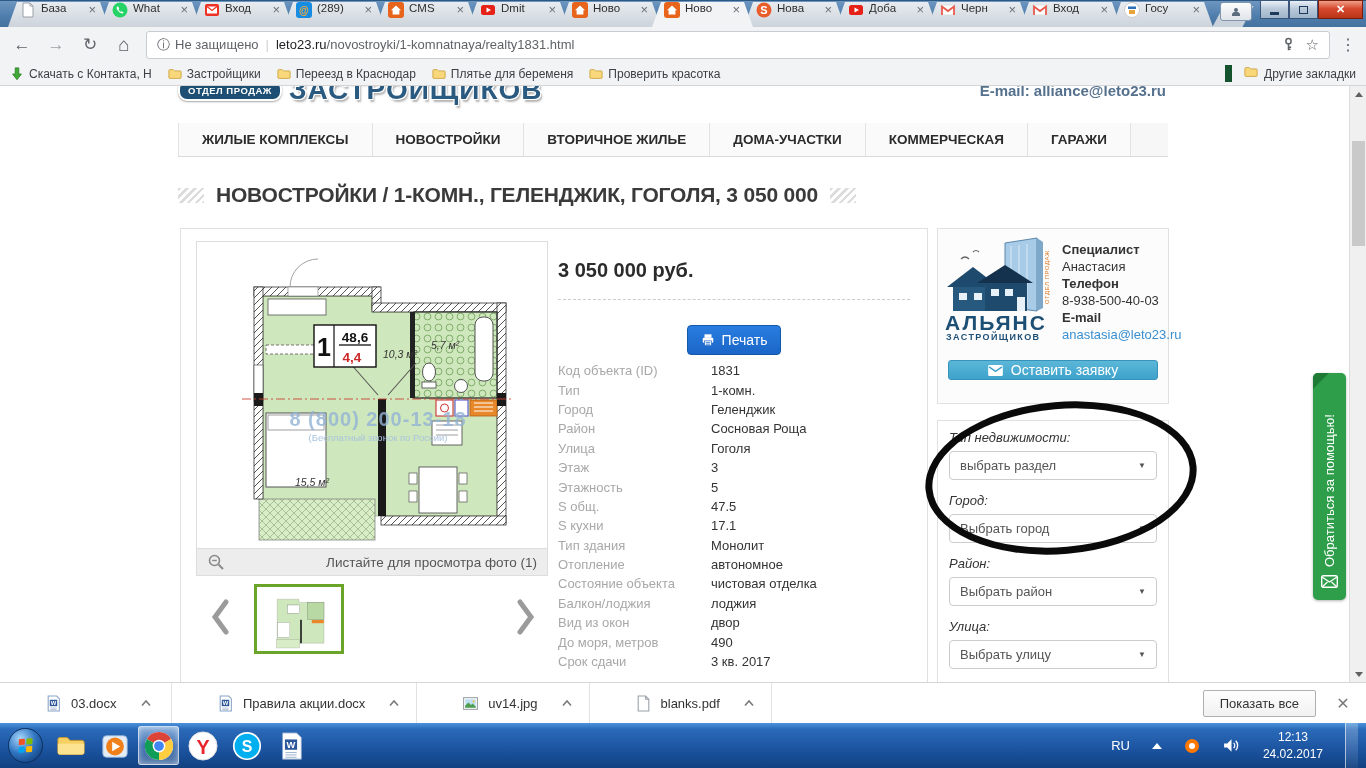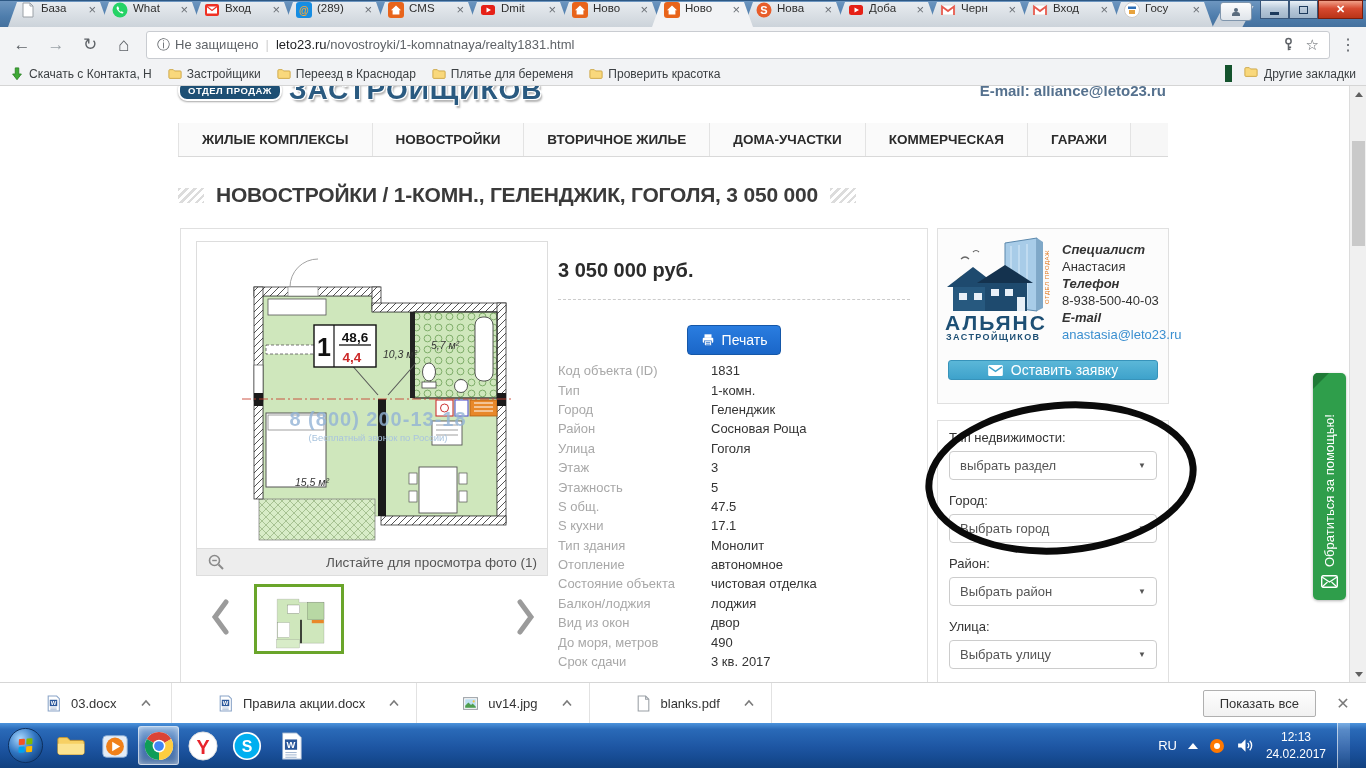--- a/index.html
+++ b/index.html
@@ -96,29 +96,29 @@
   .details { position:absolute; left:377px; top:132px; width:360px; }
   .drow { display:flex; height:19.4px; align-items:center; font-size:13px; }
   .dl { width:153px; color:#a8a8a8; white-space:nowrap; }
   .dv { color:#333; }
   .cb { display:inline-flex; width:13px; height:13px; border:1px solid #b5b5b5; border-radius:2px; background:#f2f2f2;
     color:#8a8a8a; font-size:10px; align-items:center; justify-content:center; }
 
   .sidebar-card1 { position:absolute; left:937px; top:142px; width:232px; height:176px; border:1px solid #e0e0e0; background:#fcfcfc; }
   .spec-logo { position:absolute; left:5px; top:8px; }
   .spec-text { position:absolute; left:124px; top:12px; font-size:13px; line-height:17px; color:#333; }
-  .spec-text .b { font-weight:bold;font-style:italic; }
+  .spec-text .b { font-weight:bold; }
   .spec-text .link { color:#3a8fd0; }
   .request-btn { position:absolute; left:948px; top:274px; width:210px; height:20px; border-radius:3px;
     background:linear-gradient(#5bb7d8,#3ea2cb); border:1px solid #3793ba; color:#fff; font-size:14px;
     display:flex; align-items:center; justify-content:center; gap:8px; z-index:2; }
   .request-btn svg { width:15px; height:11px; }
 
   .sidebar-card2 { position:absolute; left:937px; top:334px; width:232px; height:300px; border:1px solid #e0e0e0; background:#fff; padding:0 11px; }
-  .flabel { margin:13px 0 6px; font-size:13px; color:#333; }
+  .flabel { margin:13px 0 6px; font-size:13px; color:#333;font-style:italic; }
   .fgroup:first-child .flabel { margin-top:9px; }
   .fselect { height:29px; border:1px solid #ccc; border-radius:4px; background:#fff; display:flex; align-items:center;
     padding:0 10px; font-size:13px; color:#555; }
   .fselect .caret { margin-left:auto; font-size:8px; color:#555; }
 
   .ellipse { position:absolute; left:925px; top:316px; width:272px; height:152px; border:7px solid #0a0a0a;
     border-radius:50%; transform:rotate(-5deg); z-index:6; pointer-events:none; }
 
   .help-tab { position:absolute; left:1313px; top:287px; width:33px; height:227px; background:#2f9e4b;
     border-radius:5px; z-index:4; display:flex; flex-direction:column; align-items:center; box-shadow:0 1px 3px rgba(0,0,0,.3); }
@@ -150,21 +150,21 @@
   
   .taskbar { position:absolute; left:0; top:723px; width:1366px; height:45px;
     background:linear-gradient(180deg,#4c93dc 0%,#2a6ab8 14%,#1d55a2 55%,#164b92 78%,#12417f 100%);
     display:flex; align-items:center; padding-left:3px; gap:3px; }
   .orb { width:44px; height:42px; display:flex; align-items:center; justify-content:center; }
   .orb svg { width:39px; height:39px; display:block; }
   .tapp { width:41px; height:39px; border-radius:3px; display:flex; align-items:center; justify-content:center; border:1px solid transparent; }
   .tapp svg { width:30px; height:30px; display:block; }
   .tapp.active { background:linear-gradient(rgba(255,255,255,.45),rgba(255,255,255,.15) 50%,rgba(255,255,255,.28));
     border:1px solid rgba(255,255,255,.65); box-shadow:inset 0 0 6px rgba(255,255,255,.5); }
-  .tray { margin-left:auto; display:flex; align-items:center; gap:11px; padding-right:16px; color:#fff; height:100%; }
+  .tray { margin-left:auto; display:flex; align-items:center; gap:22px; padding-right:8px; color:#fff; height:100%; }
   .lang { font-size:13px; }
   .tray-chev { width:0; height:0; border-left:5px solid transparent; border-right:5px solid transparent; border-bottom:6px solid #fff; }
   .tray svg.sm { width:16px; height:16px; display:block; }
   .tray svg.spk { width:19px; height:15px; display:block; }
   .clock { font-size:12px; text-align:center; line-height:1.35; }
   .showdesk { width:13px; height:45px; border-left:1px solid rgba(255,255,255,.6);
     background:linear-gradient(180deg,rgba(255,255,255,.25),rgba(255,255,255,.05)); }
 </style>
 </head>
 <body>

